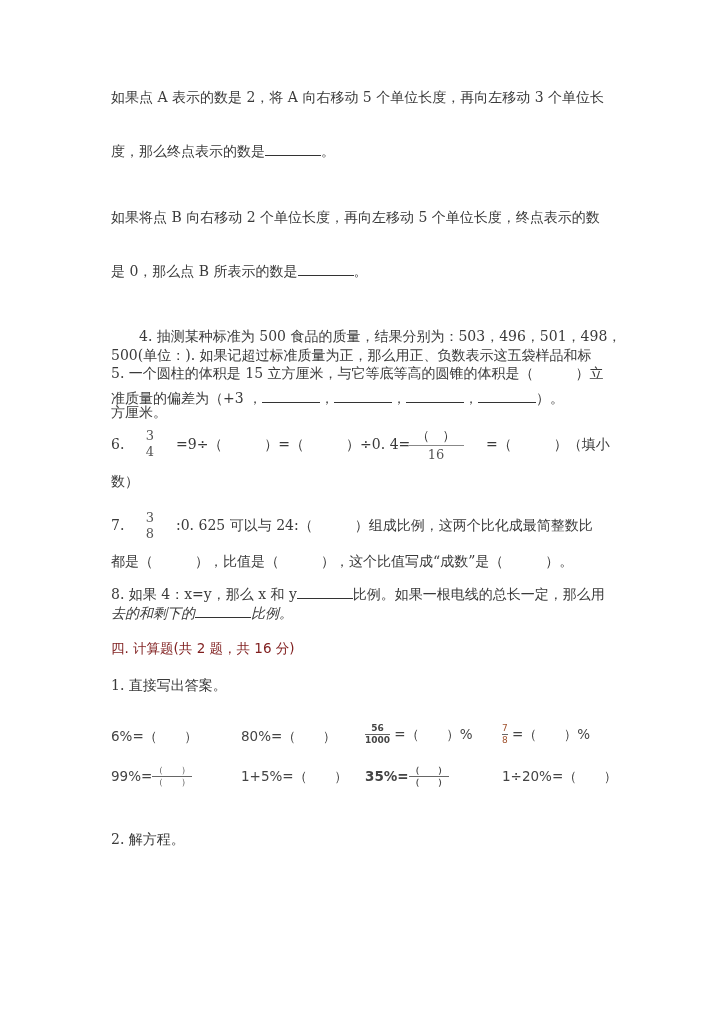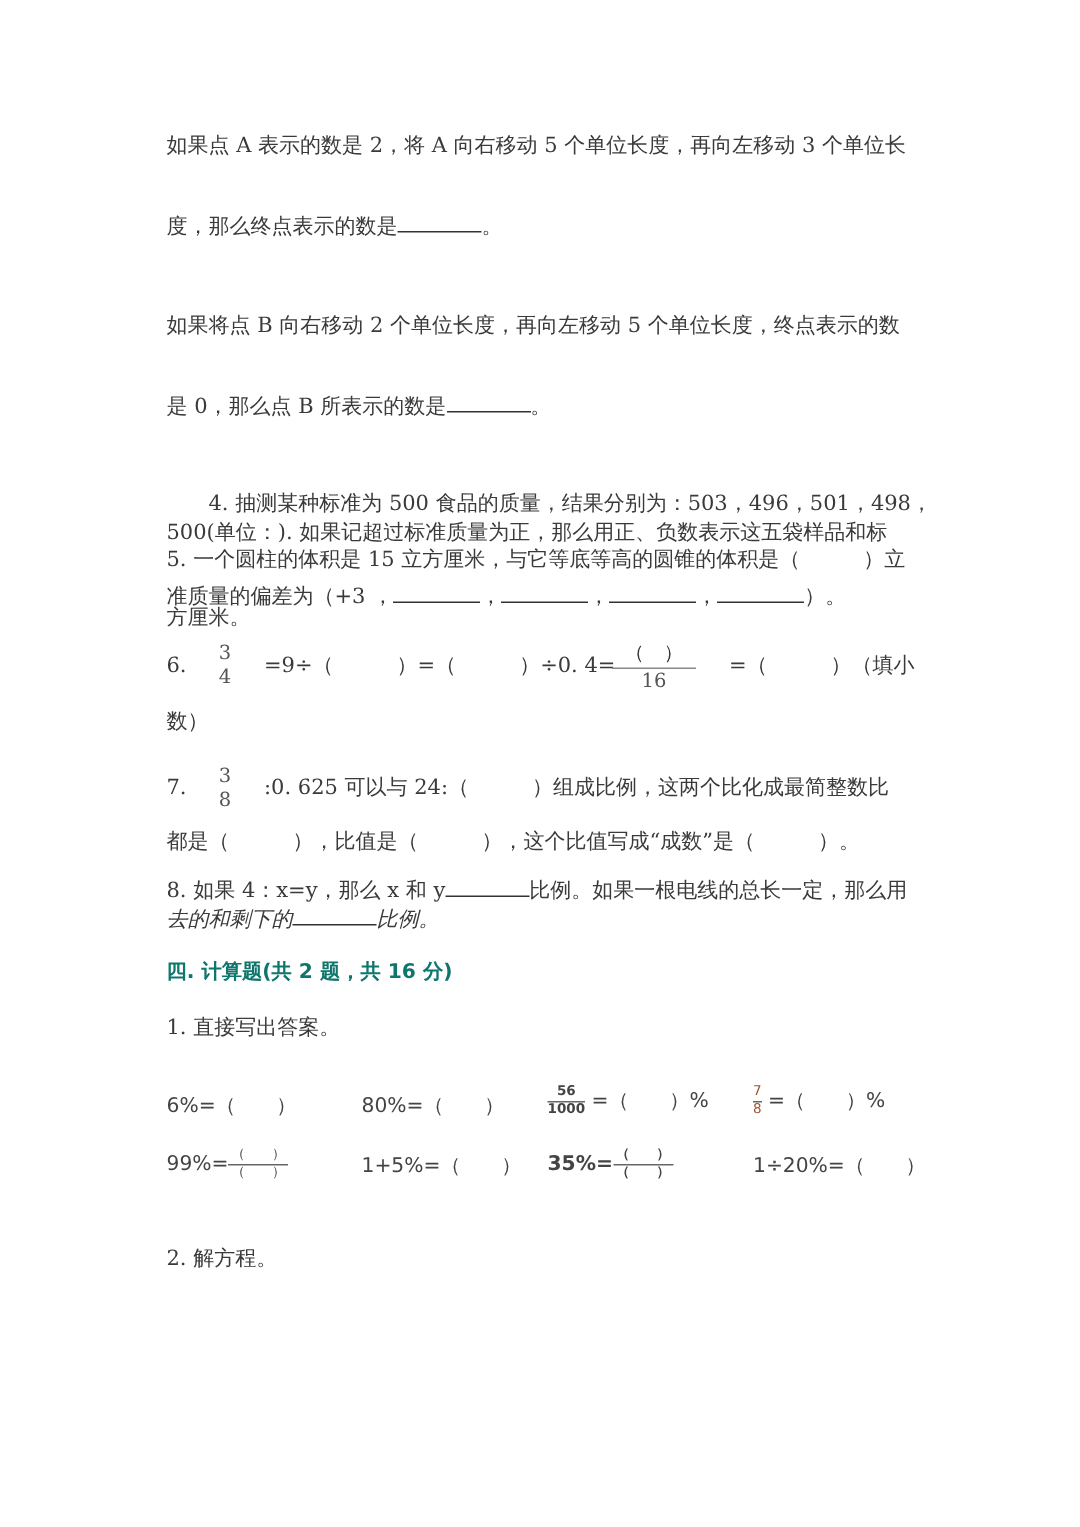--- a/index.html
+++ b/index.html
@@ -4,21 +4,21 @@
   <style>
     html, body { margin: 0; padding: 0; background: #ffffff; }
     body { width: 720px; height: 1018px; position: relative; overflow: hidden;
            font-family: "DejaVu Serif", "Liberation Serif", serif; color: #333333; }
     .t { position: absolute; font-size: 14px; white-space: nowrap; line-height: 18px; color: #3a3a3a; }
     .blank { display: inline-block; border-bottom: 1px solid #333; height: 12px; vertical-align: baseline; }
     .frac { position: absolute; text-align: center; font-size: 13px; color: #555; }
     .frac .num { display: block; line-height: 16px; }
     .frac .bar { display: block; border-top: 1px solid #888; margin: 1px 0; }
     .frac .den { display: block; line-height: 16px; }
-    .heading { font-weight: bold; color: #0f766e; font-family: "DejaVu Sans", "Liberation Sans", sans-serif; font-size: 13.5px; }
+    .heading { font-weight: normal; color: #7f1d1d; font-family: "DejaVu Sans", "Liberation Sans", sans-serif; font-size: 13.5px; }
     .calc { position: absolute; font-family: "DejaVu Sans", "Liberation Sans", sans-serif; font-size: 13.5px; color: #444; white-space: nowrap; }
     .sfrac { display: inline-block; vertical-align: middle; text-align: center; font-size: 9px; line-height: 11px; }
     .sfrac .n { display: block; }
     .sfrac .b { display: block; border-top: 1px solid #666; }
     .sfrac .d { display: block; }
     .bold-frac { font-weight: bold; color: #444; }
     .orange-frac .n, .orange-frac .d { color: #a0522d; }
   </style>
 </head>
 <body>

